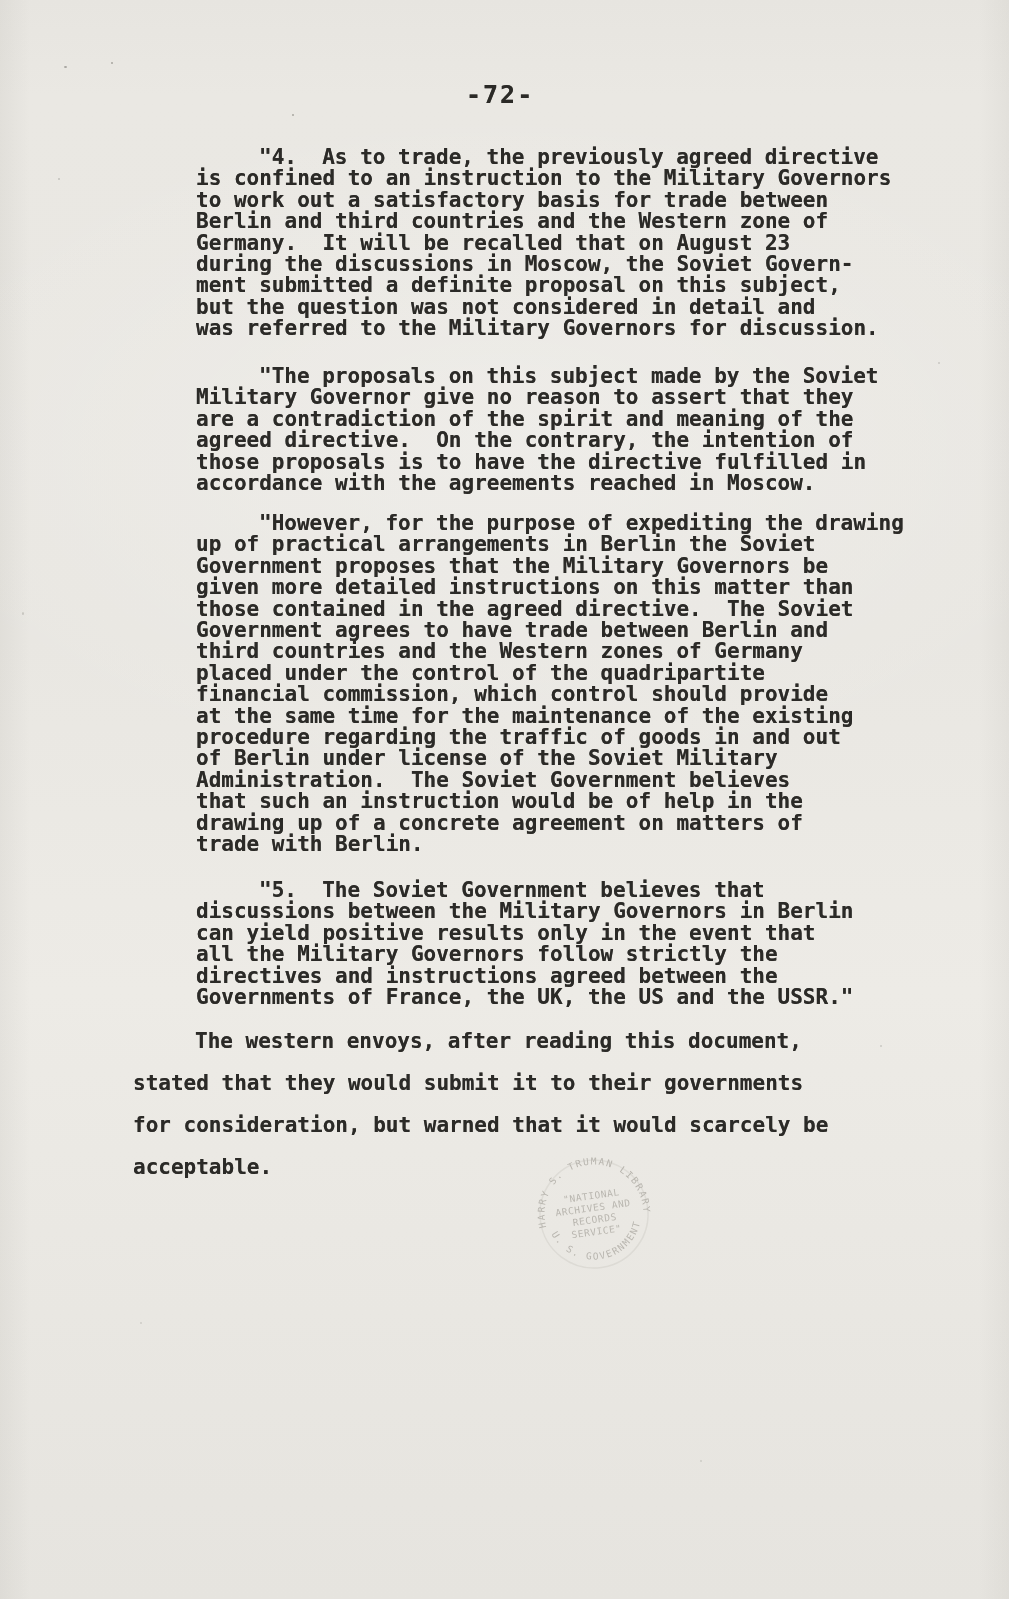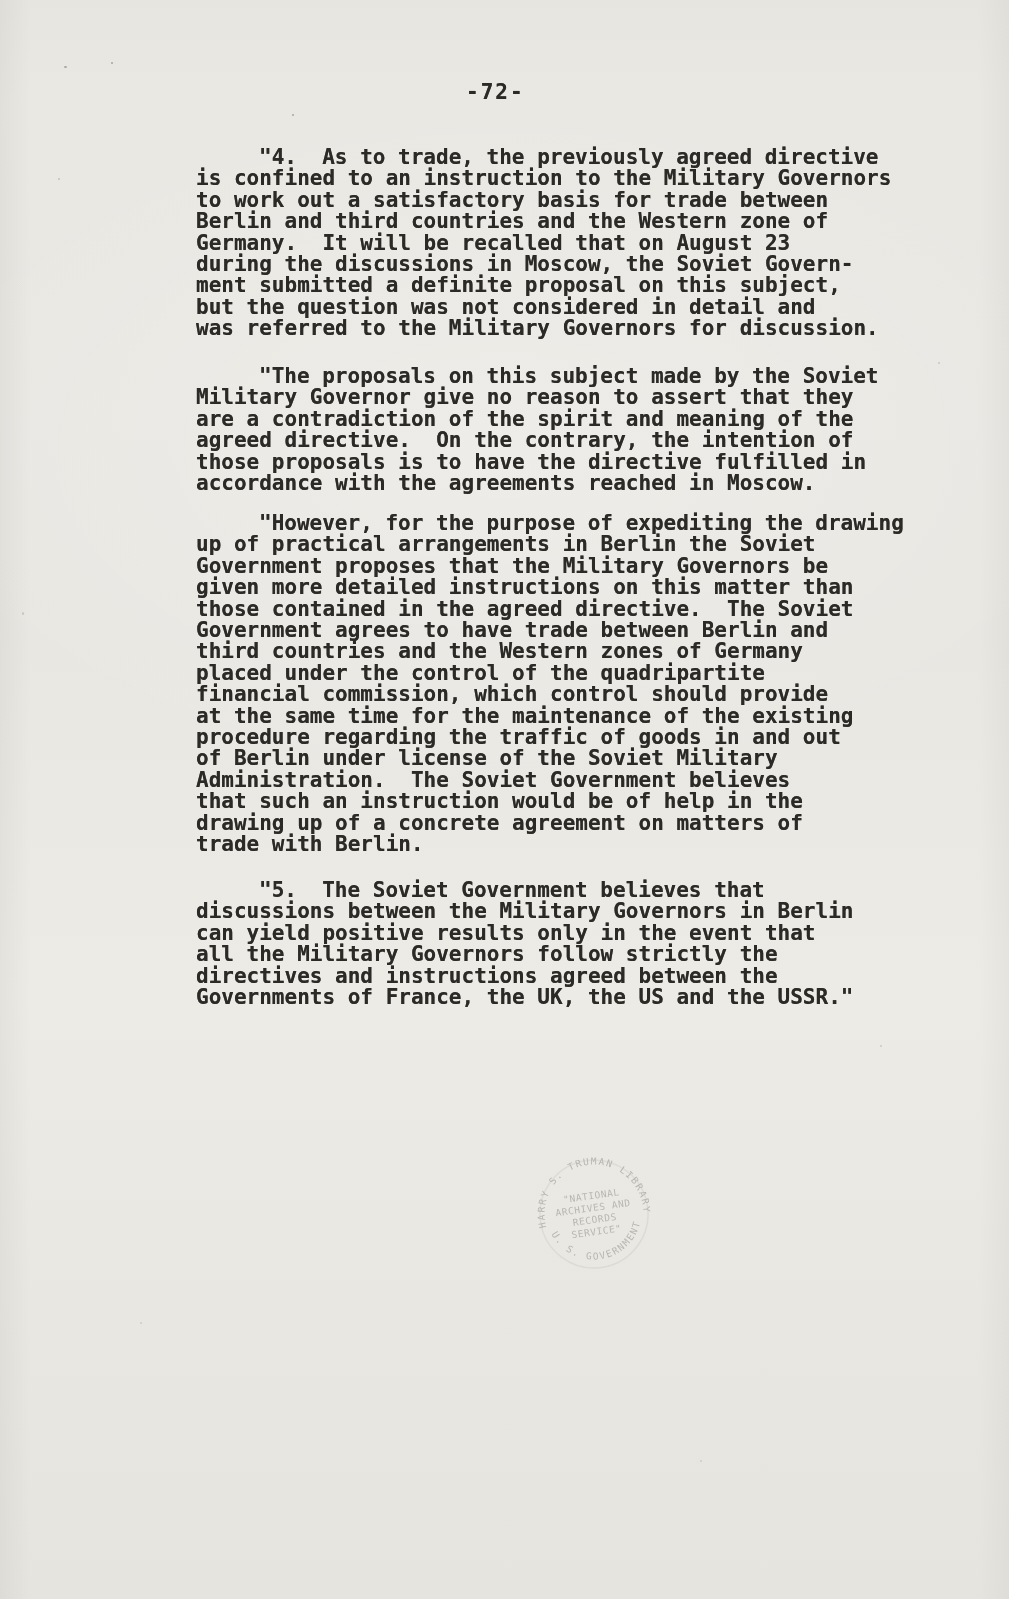--- a/index.html
+++ b/index.html
@@ -14,21 +14,21 @@
       linear-gradient(90deg, rgba(110,108,100,0.07) 0%, rgba(110,108,100,0) 3%, rgba(110,108,100,0) 97%, rgba(110,108,100,0.06) 100%),
       linear-gradient(180deg, #e7e5e0 0%, #eae8e3 6%, #e9e7e2 40%, #edebe6 62%, #e9e7e2 82%, #e6e4df 100%);
     font-family: "DejaVu Sans Mono", "Liberation Mono", monospace;
     color: #2b2a27;
   }
 
   .page-number {
     position: absolute;
     top: 80px;
     left: 466px;
-    font-size: 21px;
+    font-size: 25px;
     font-weight: 700;
     letter-spacing: 2px;
     white-space: pre;
     text-shadow: 0 0 0.4px rgba(43,42,39,0.65);
   }
 
   .para {
     position: absolute;
     margin: 0;
     font-family: inherit;
@@ -120,20 +120,24 @@
 drawing up of a concrete agreement on matters of
 trade with Berlin.</pre>
 
   <pre class="para quoted p4">"5.  The Soviet Government believes that
 discussions between the Military Governors in Berlin
 can yield positive results only in the event that
 all the Military Governors follow strictly the
 directives and instructions agreed between the
 Governments of France, the UK, the US and the USSR."</pre>
 
+  <pre class="para p5">The western envoys, after reading this document,
+stated that they would submit it to their governments
+for consideration, but warned that it would scarcely be
+acceptable.</pre>
 
   <svg class="stamp" viewBox="0 0 154 154">
     <g transform="rotate(-8 77 77)">
       <circle cx="77" cy="77" r="54" fill="none" stroke="rgba(150,147,140,0.18)" stroke-width="1.5"></circle>
       <defs>
         <path id="arcTop" d="M 42 112 A 49.5 49.5 0 1 1 112 112" fill="none"></path>
         <path id="arcBottom" d="M 30 82 A 47.5 47.5 0 0 0 124 82" fill="none"></path>
       </defs>
       <text class="ring">
         <textPath href="#arcTop" startOffset="50%" text-anchor="middle">HARRY S. TRUMAN LIBRARY</textPath>

